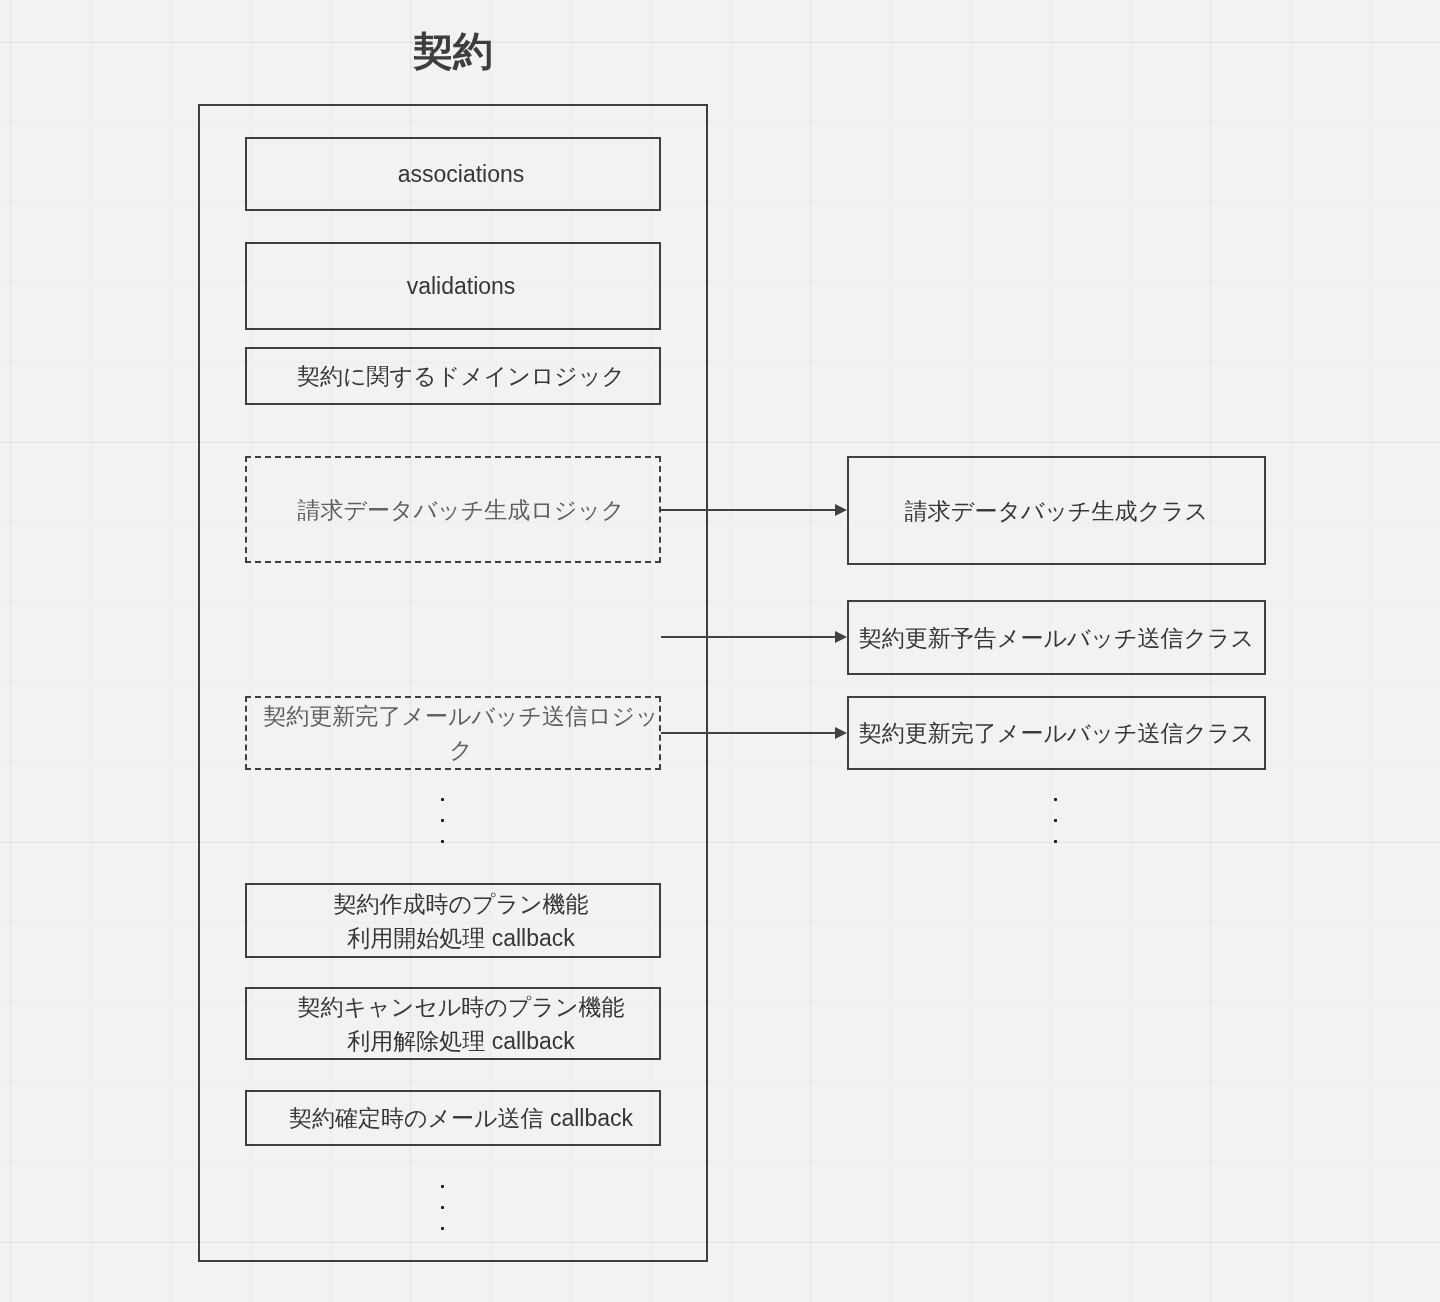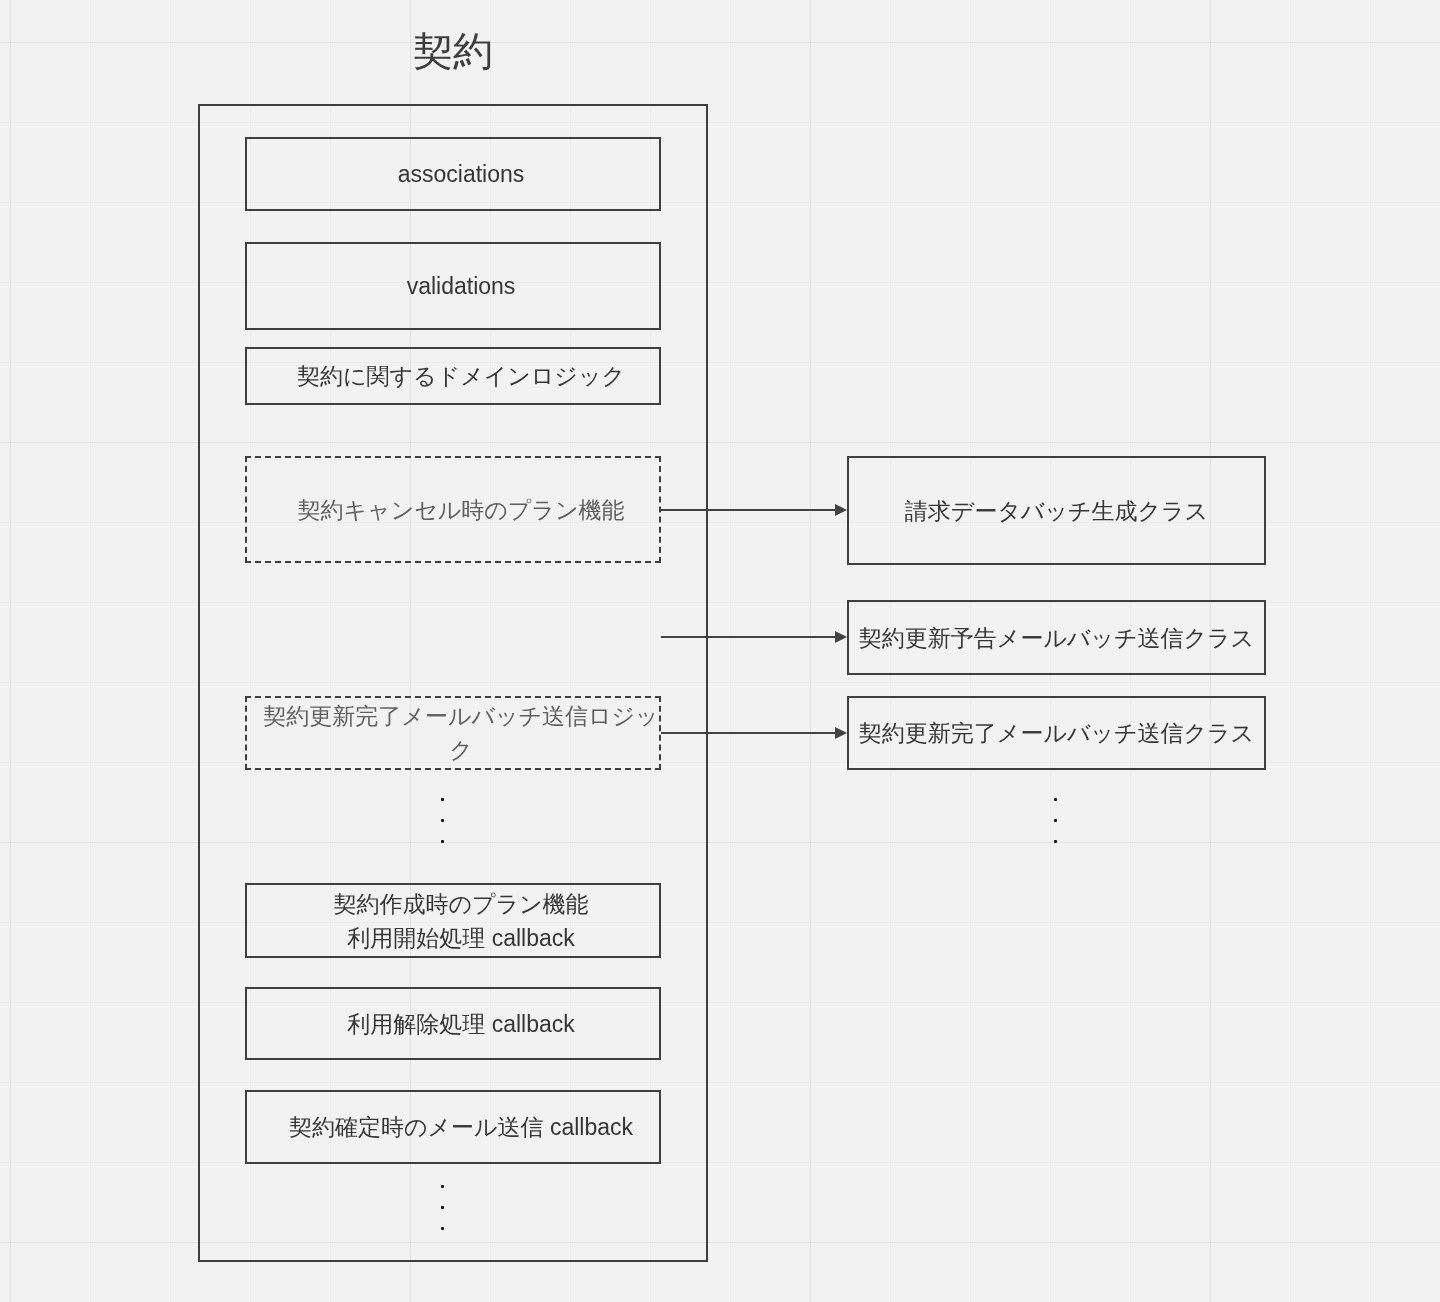--- a/index.html
+++ b/index.html
@@ -16,21 +16,21 @@
       linear-gradient(to right, rgba(0,0,0,0.045) 1px, transparent 1px),
       linear-gradient(to bottom, rgba(0,0,0,0.045) 1px, transparent 1px),
       linear-gradient(to right, rgba(0,0,0,0.022) 1px, transparent 1px),
       linear-gradient(to bottom, rgba(0,0,0,0.022) 1px, transparent 1px);
     background-size:400px 400px,400px 400px,80px 80px,80px 80px;
     background-position:10px 42px;
   }
   .title{
     position:absolute;left:198px;top:24px;width:510px;
     text-align:center;
-    font-size:40px;font-weight:normal;color:#3d3d3d;
+    font-size:40px;font-weight:bold;color:#3d3d3d;
   }
   .outer{
     position:absolute;left:198px;top:104px;width:510px;height:1158px;
     border:2px solid #3f3f3f;box-sizing:border-box;
   }
   .box{
     position:absolute;box-sizing:border-box;
     display:flex;flex-direction:column;align-items:center;justify-content:center;
     text-align:center;
     font-size:23px;color:#363636;line-height:34px;
@@ -69,44 +69,45 @@
 
   <div class="box left-col" style="top:242px;height:88px">
     <span>validations</span>
   </div>
 
   <div class="box left-col" style="top:347px;height:58px">
     <span>契約に関するドメインロジック</span>
   </div>
 
   <div class="box left-col dashed" style="top:456px;height:107px">
-    <span>契約キャンセル時のプラン機能</span>
+    <span>請求データバッチ生成ロジック</span>
   </div>
 
 
   <div class="box left-col dashed" style="top:696px;height:74px">
     <span>契約更新完了メールバッチ送信ロジック</span>
   </div>
 
   <div class="dots" style="left:441px;top:798px">
     <div class="dot"></div>
     <div class="dot"></div>
     <div class="dot"></div>
   </div>
 
   <div class="box left-col" style="top:883px;height:75px">
     <span>契約作成時のプラン機能</span>
     <span>利用開始処理 callback</span>
   </div>
 
   <div class="box left-col" style="top:987px;height:73px">
+    <span>契約キャンセル時のプラン機能</span>
     <span>利用解除処理 callback</span>
   </div>
 
-  <div class="box left-col" style="top:1090px;height:74px">
+  <div class="box left-col" style="top:1090px;height:56px">
     <span>契約確定時のメール送信 callback</span>
   </div>
 
   <div class="dots" style="left:441px;top:1185px">
     <div class="dot"></div>
     <div class="dot"></div>
     <div class="dot"></div>
   </div>
 
   <div class="box right-col" style="top:456px;height:109px">

